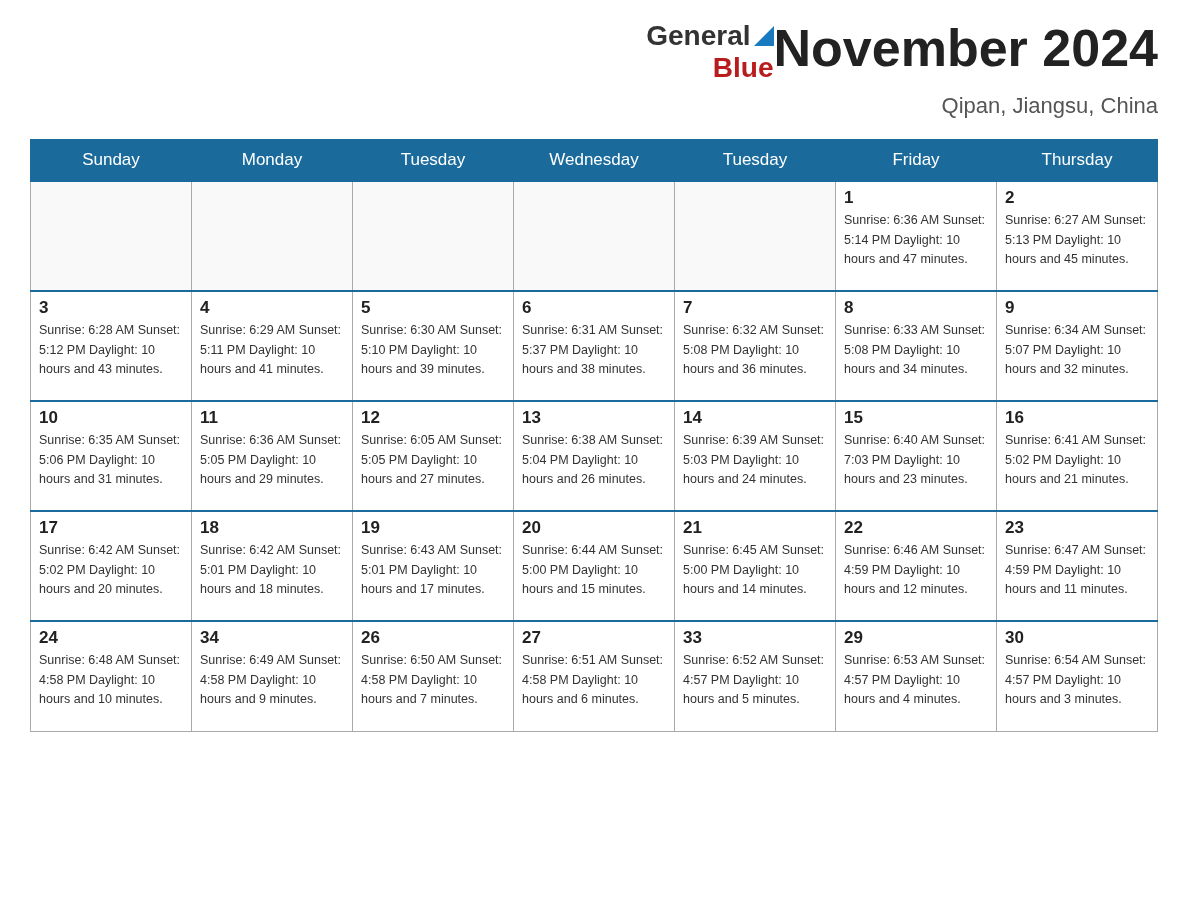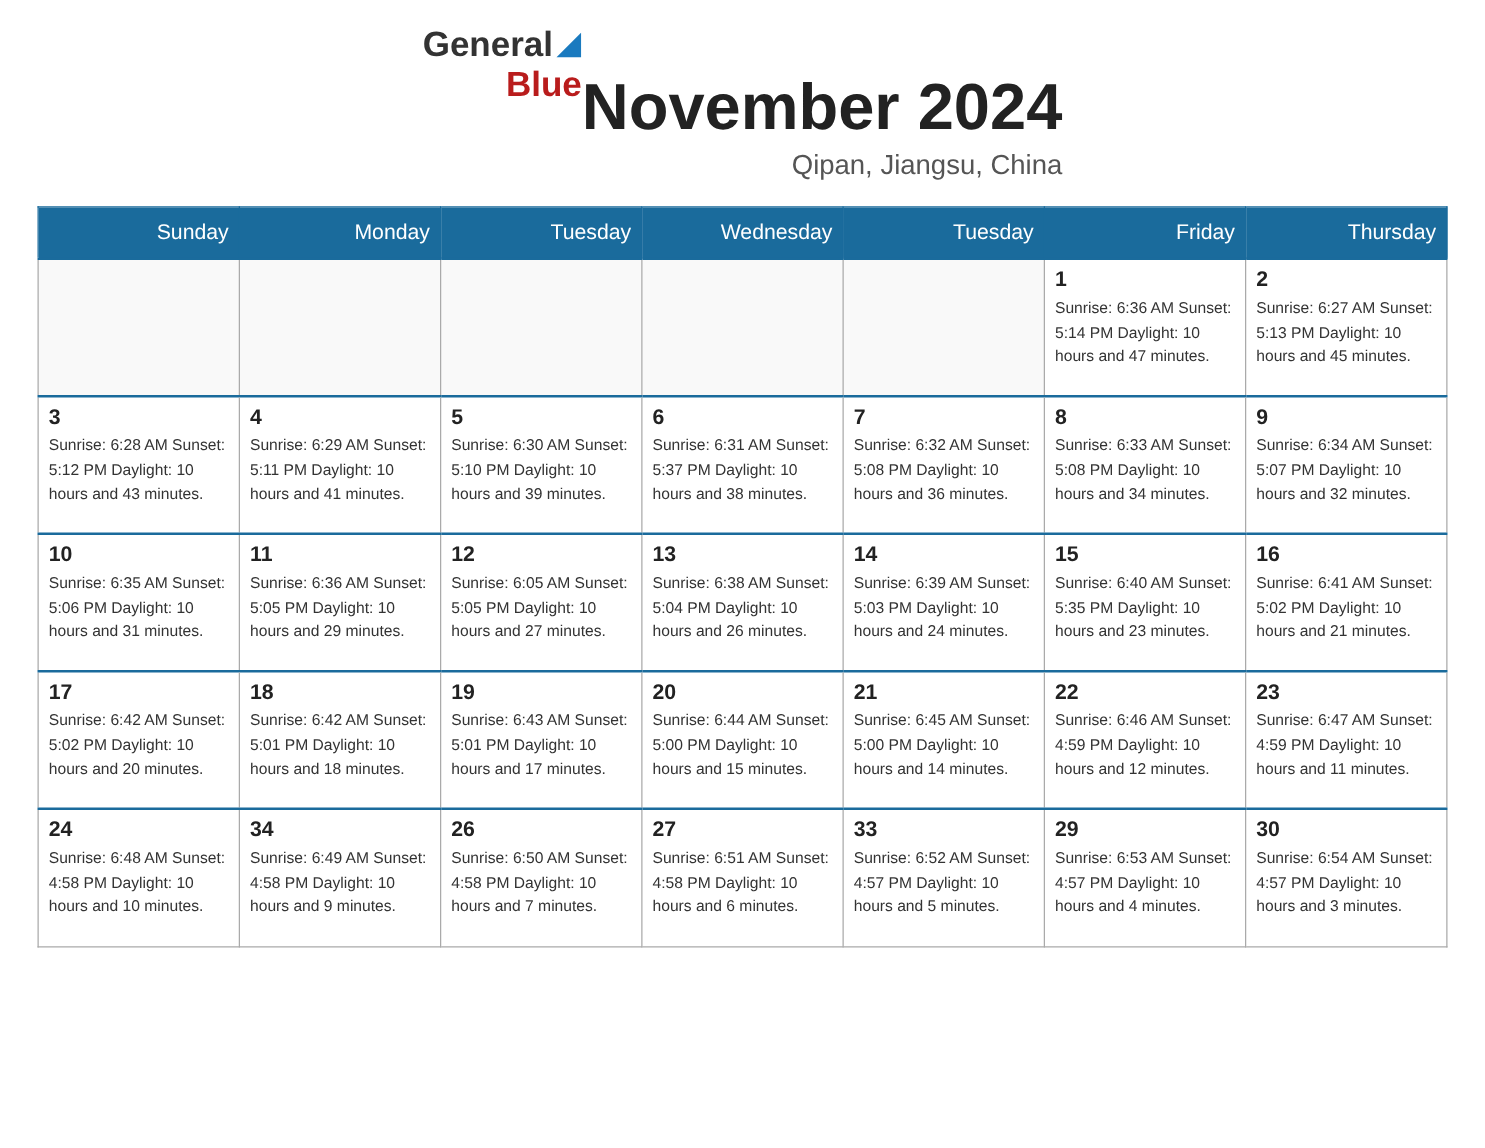--- a/index.html
+++ b/index.html
@@ -5,21 +5,21 @@
     * { box-sizing: border-box; margin: 0; padding: 0; }
     body {
       font-family: Arial, sans-serif;
       background: #fff;
       padding: 20px 30px;
       width: 1188px;
       min-height: 918px;
     }
     .header {
       display: flex;
-      justify-content: center;
+      justify-content: flex-end;
       align-items: flex-start;
       margin-bottom: 20px;
     }
     .logo-text-general {
       font-size: 28px;
       font-weight: bold;
       color: #333;
     }
     .logo-text-blue {
       font-size: 28px;
@@ -39,39 +39,38 @@
       justify-content: flex-end;
     }
     .title-area {
       text-align: right;
     }
     .month-title {
       font-size: 52px;
       font-weight: bold;
       color: #222;
       line-height: 1.1;
-      margin-top: 38px;
     }
     .location {
       font-size: 22px;
       color: #555;
-      margin-top: 4px;
+      margin-top: 16px;
     }
     .calendar-table {
       width: 100%;
       border-collapse: collapse;
       table-layout: fixed;
     }
     .calendar-table th {
       background-color: #1a6b9c;
       color: #fff;
       font-size: 17px;
       font-weight: normal;
       padding: 10px 8px;
-      text-align: right;
+      text-align: center;
       border: 1px solid #1a6b9c;
     }
     .calendar-table td {
       border: 1px solid #aaa;
       vertical-align: top;
       padding: 6px 8px;
       height: 110px;
     }
     .day-number {
       font-size: 17px;
@@ -233,21 +232,21 @@
         <td>
           <span class="day-number">14</span>
           <div class="day-info">Sunrise: 6:39 AM
 Sunset: 5:03 PM
 Daylight: 10 hours
 and 24 minutes.</div>
         </td>
         <td>
           <span class="day-number">15</span>
           <div class="day-info">Sunrise: 6:40 AM
-Sunset: 5:35 PM
+Sunset: 7:03 PM
 Daylight: 10 hours
 and 23 minutes.</div>
         </td>
         <td>
           <span class="day-number">16</span>
           <div class="day-info">Sunrise: 6:41 AM
 Sunset: 5:02 PM
 Daylight: 10 hours
 and 21 minutes.</div>
         </td>

